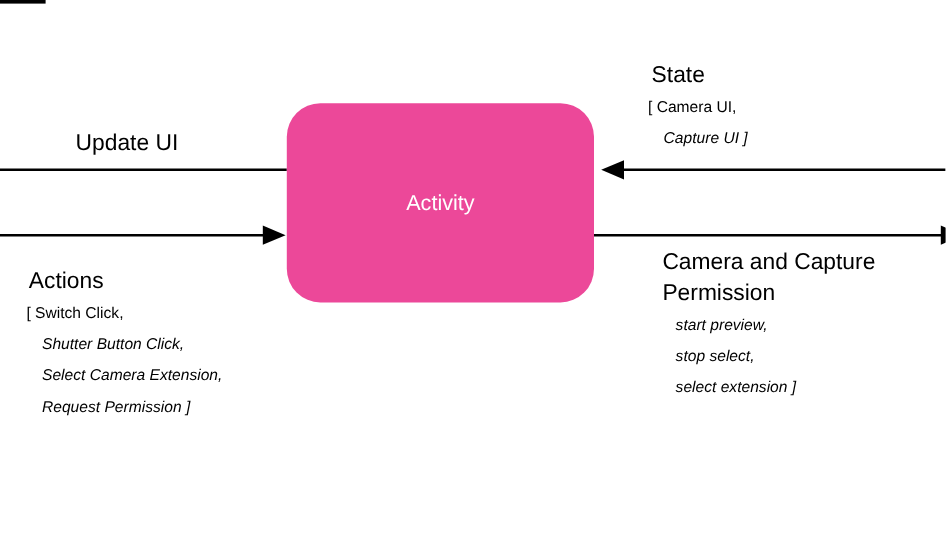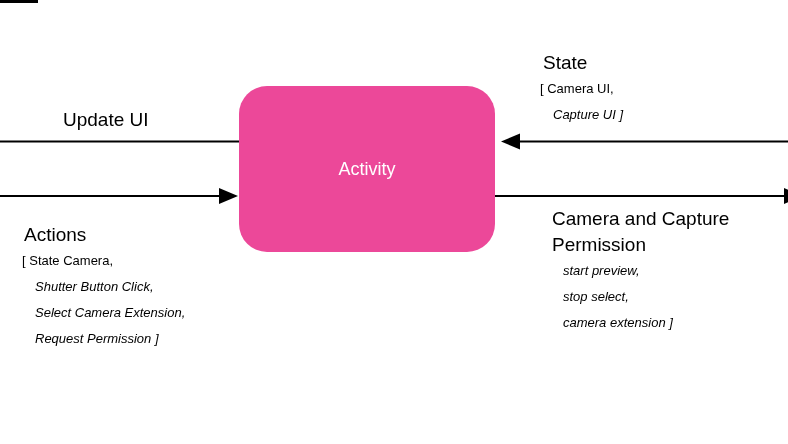--- a/index.html
+++ b/index.html
@@ -52,31 +52,31 @@
 </svg>
 
 <div class="abs node" style="background:#ec4899;">
   <span class="node-label" style="color:#FFFFFF;">Activity</span>
 </div>
 
 <div class="abs lbl b" style="left:63px;top:107px;">Update UI</div>
 
 <div class="abs" style="left:22px;top:222px;">
   <div class="lbl b pad2">Actions</div>
-  <div class="lbl r">[ State Camera,</div>
+  <div class="lbl r">[ Switch Click,</div>
   <div class="lbl r indent">Shutter Button Click,</div>
   <div class="lbl r indent">Select Camera Extension,</div>
   <div class="lbl r indent">Request Permission ]</div>
 </div>
 
 <div class="abs" style="left:540px;top:50px;">
   <div class="lbl b pad3">State</div>
   <div class="lbl r">[ Camera UI,</div>
   <div class="lbl r indent">Capture UI ]</div>
 </div>
 
 <div class="abs" style="left:550px;top:206px;">
   <div class="lbl b pad2">Camera and Capture</div>
   <div class="lbl b pad2">Permission</div>
   <div class="lbl r indent">start preview,</div>
   <div class="lbl r indent">stop select,</div>
-  <div class="lbl r indent">camera extension ]</div>
+  <div class="lbl r indent">select extension ]</div>
 </div>
 
 </body></html>

